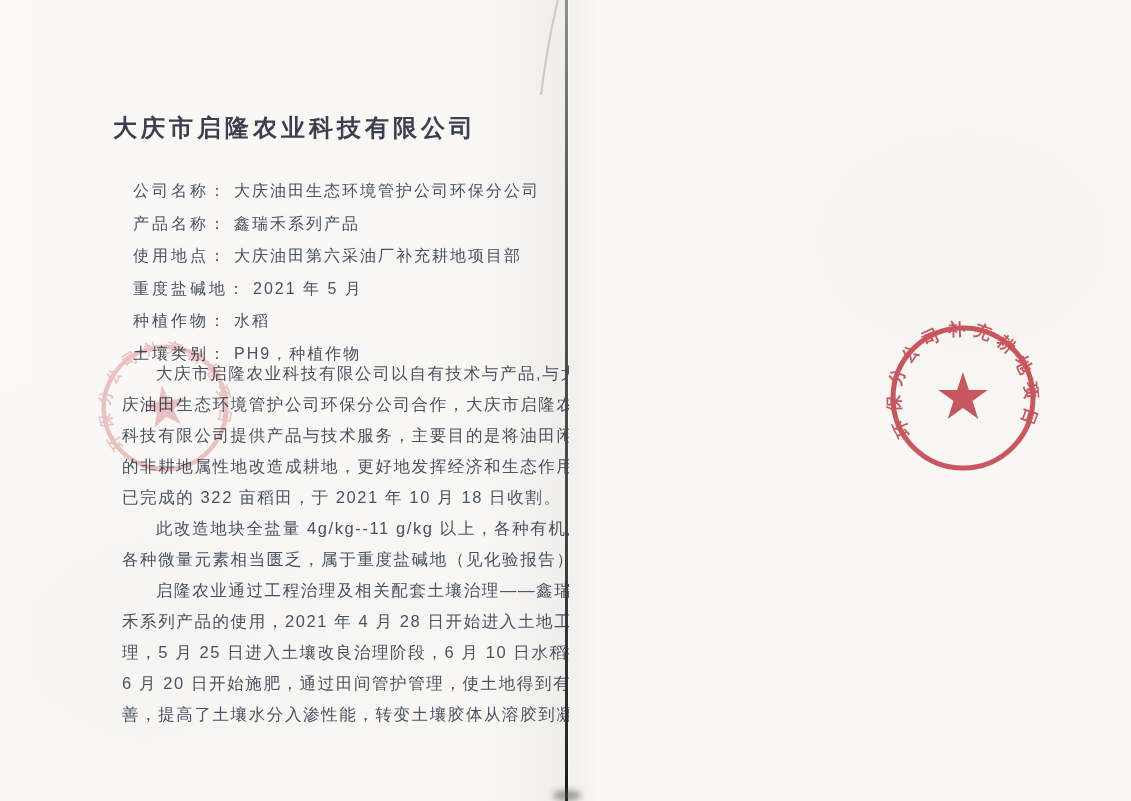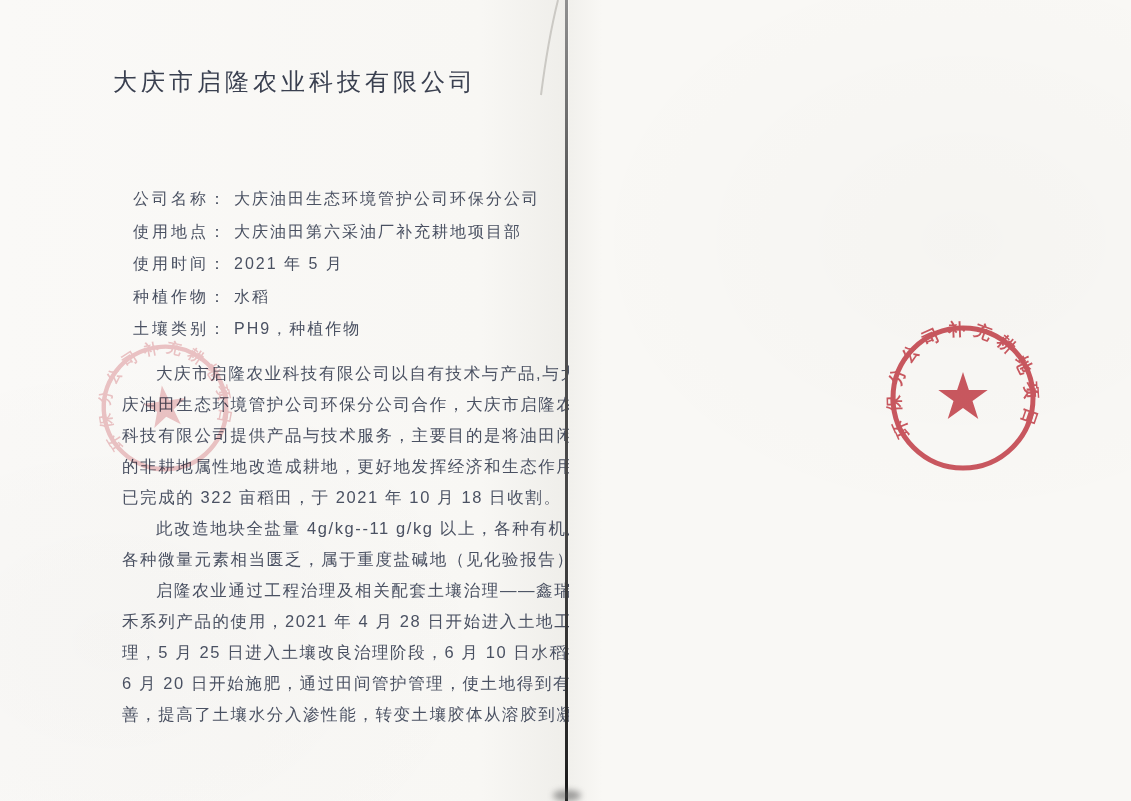--- a/index.html
+++ b/index.html
@@ -16,25 +16,25 @@
   .page-right{left:569px;width:562px;background:
     radial-gradient(ellipse 400px 300px at 70% 30%, rgba(0,0,0,0.015), transparent),
     linear-gradient(90deg,#f1f0ec 0%,#f9f8f5 6%,#f9f8f5 100%);}
   .divider{position:absolute;left:565px;top:0;width:3px;height:801px;
     background:linear-gradient(180deg,#909090 0%,#565656 25%,#454545 65%,#242424 95%,#111 100%);}
   .curl{position:absolute;left:534px;top:0;width:30px;height:100px;pointer-events:none;}
   .smudge{position:absolute;left:553px;top:790px;width:28px;height:11px;background:#555;
     border-radius:50%;filter:blur(3px);opacity:.55;}
 
   .title{position:absolute;left:12px;width:566px;text-align:center;
-    font-weight:400;font-size:24px;color:#3a4050;letter-spacing:4px;}
+    font-weight:700;font-size:24px;color:#3a4050;letter-spacing:4px;margin-top:46px;}
   .title-1{top:66px;}
   .title-2{top:112px;}
 
-  .fields{position:absolute;left:133px;top:181px;width:420px;margin-top:8px;}
+  .fields{position:absolute;left:133px;top:181px;width:420px;}
   .field-row{height:32.5px;font-size:16px;white-space:nowrap;}
   .field-label{letter-spacing:3px;margin-right:6px;}
   .field-value{letter-spacing:2px;}
 
   .body-lines{position:absolute;font-size:16.5px;}
   .body-left{left:122px;top:363px;width:440px;}
   .bline{height:31px;letter-spacing:1.6px;white-space:nowrap;}
   .indent{padding-left:34px;}
 
   .seal{position:absolute;mix-blend-mode:multiply;}
@@ -53,24 +53,27 @@
 <div class="scan">
 
   <div class="page page-left">
     <div class="title title-1">大庆市启隆农业科技有限公司</div>
 
     <div class="fields">
       <div class="field-row">
         <span class="field-label">公司名称：</span><span class="field-value">大庆油田生态环境管护公司环保分公司</span>
       </div>
       <div class="field-row">
+        <span class="field-label">产品名称：</span><span class="field-value">鑫瑞禾系列产品</span>
+      </div>
+      <div class="field-row">
         <span class="field-label">使用地点：</span><span class="field-value">大庆油田第六采油厂补充耕地项目部</span>
       </div>
       <div class="field-row">
-        <span class="field-label">使用时间：</span><span class="field-value">2021 年 5 月</span>
+        <span class="field-label">重度盐碱地：</span><span class="field-value">2021 年 5 月</span>
       </div>
       <div class="field-row">
         <span class="field-label">种植作物：</span><span class="field-value">水稻</span>
       </div>
       <div class="field-row">
         <span class="field-label">土壤类别：</span><span class="field-value">PH9，种植作物</span>
       </div>
     </div>
 
     <div class="body-lines body-left">

